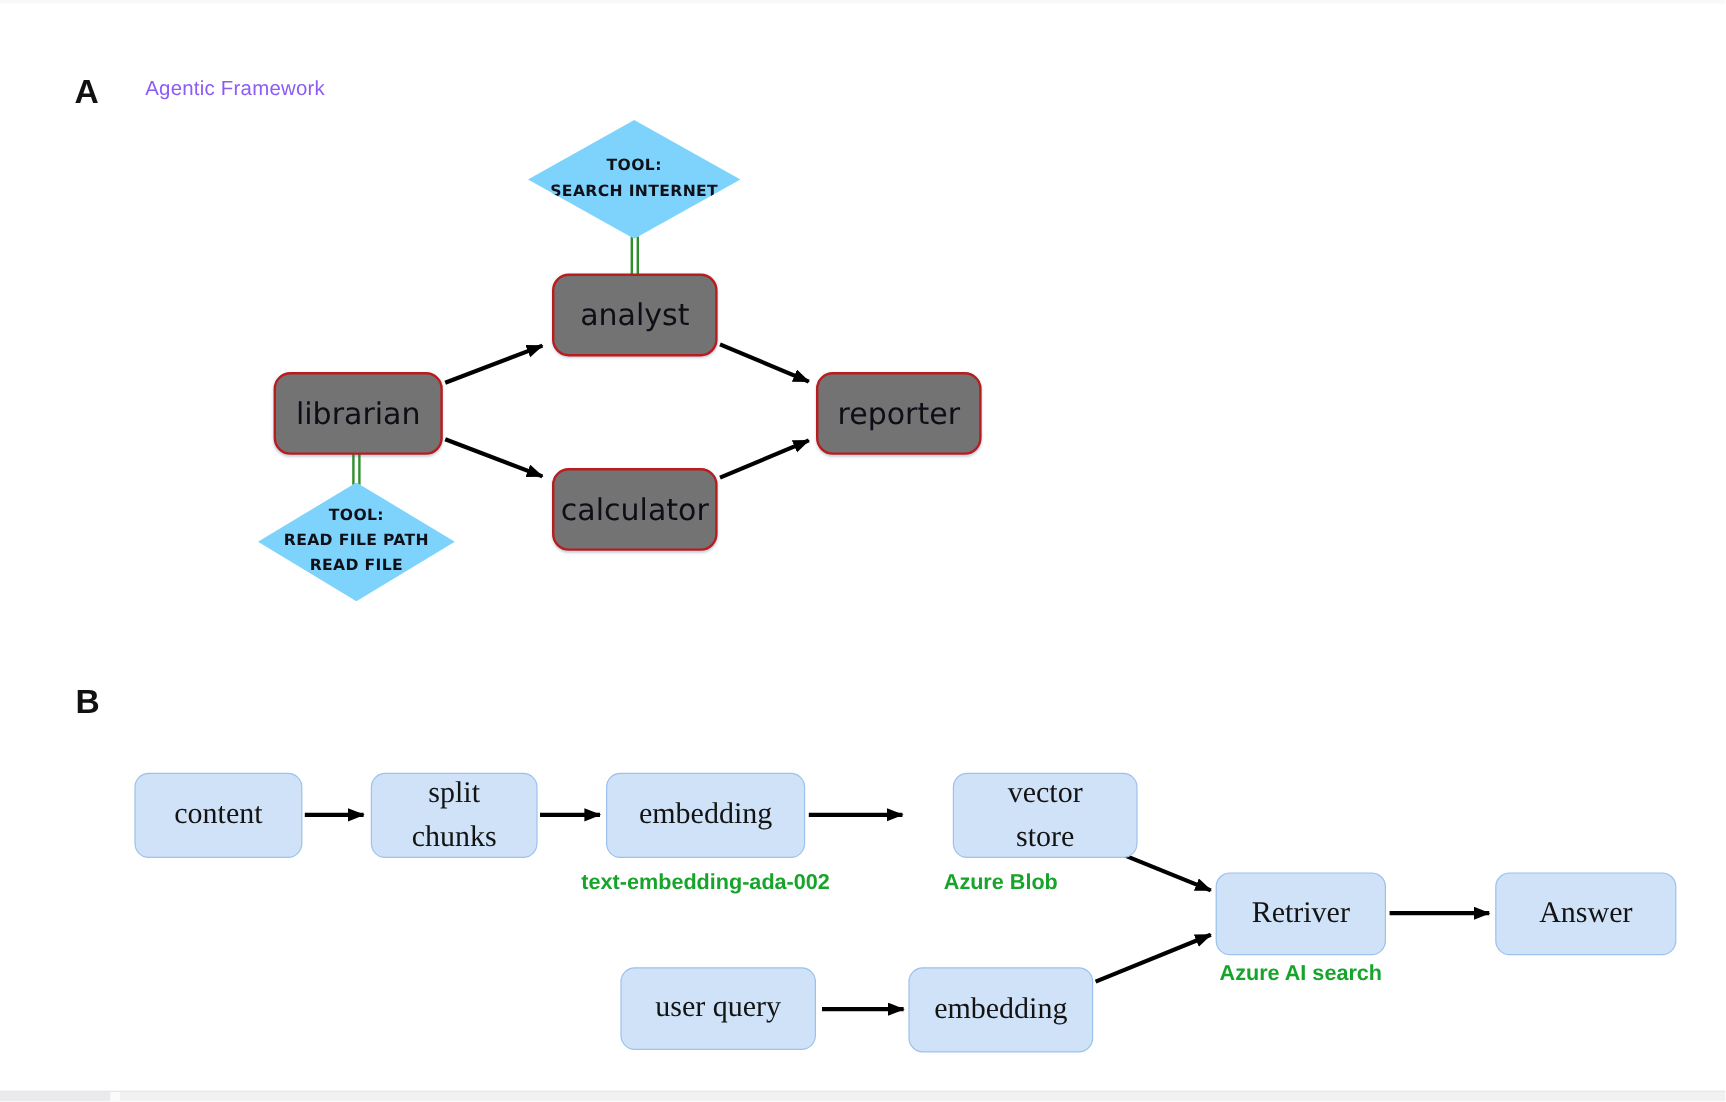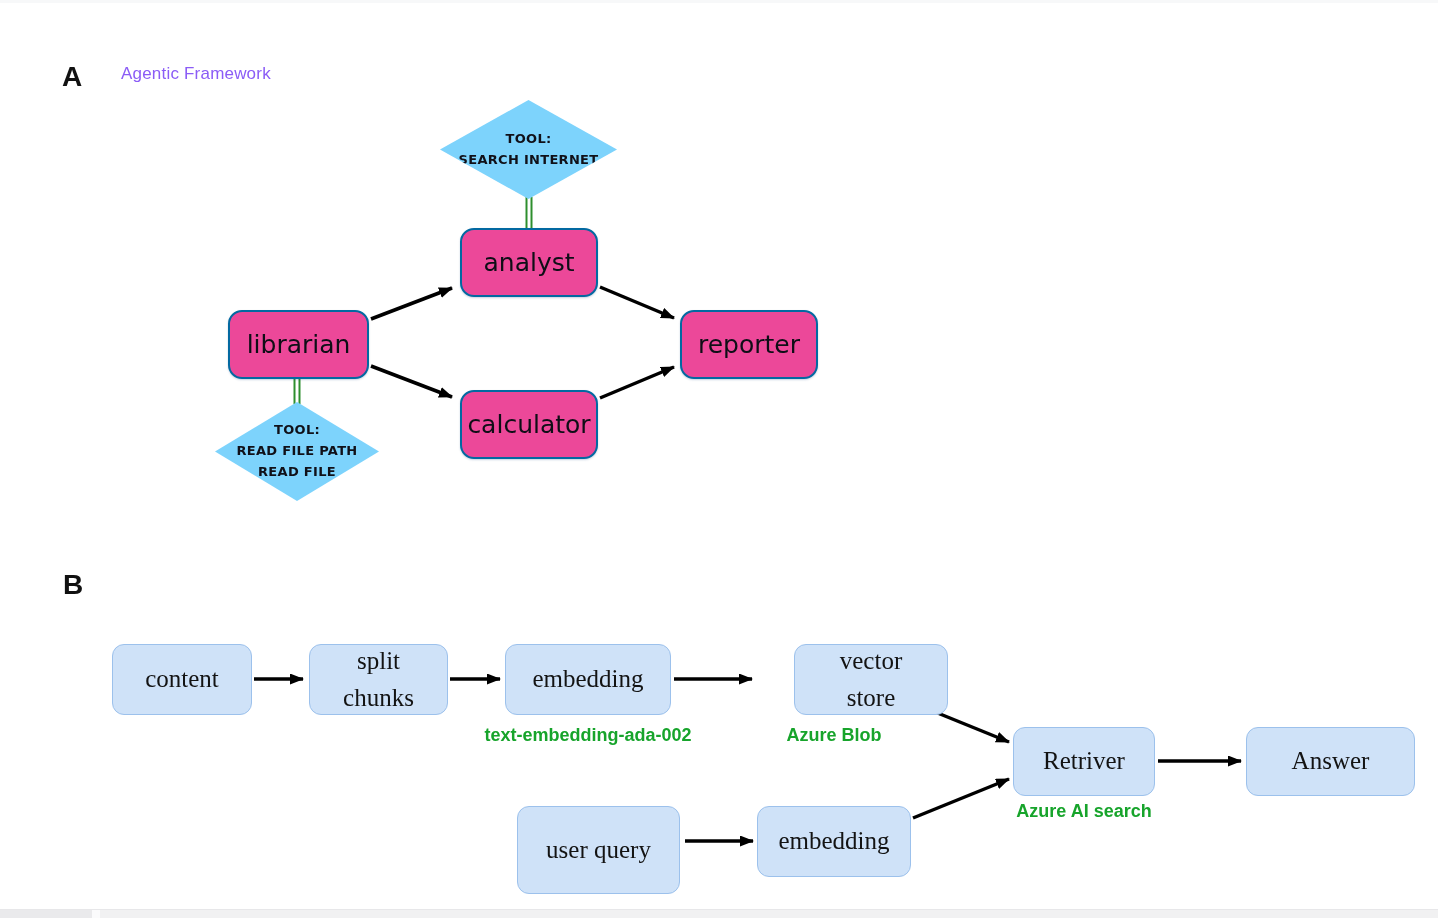--- a/index.html
+++ b/index.html
@@ -9,21 +9,21 @@
   .bottom-bar{position:absolute;left:0;top:909px;width:1438px;height:9px;background:#f1f1f2;border-top:1px solid #e7e7e9;}
   .bottom-bar-seg{position:absolute;left:0;top:0;width:92px;height:9px;background:#eaeaec;border-right:8px solid #fbfbfc;}
 
   .panel-letter{position:absolute;font-weight:bold;font-size:28px;color:#111;}
   .panel-title{position:absolute;font-weight:normal;font-size:17px;color:#8b5cf6;letter-spacing:0.2px;}
 
   svg.wires{position:absolute;left:0;top:0;width:1438px;height:918px;}
 
   .node{position:absolute;display:flex;align-items:center;justify-content:center;
         text-align:center;box-sizing:border-box;white-space:pre-line;}
-  .agent{background:#ec4899;border:2px solid #0369a1;border-radius:14px;
+  .agent{background:#737373;border:2px solid #b91c1c;border-radius:14px;
          font-family:"DejaVu Sans",sans-serif;font-size:25px;color:#0e0e16;
          box-shadow:0 1px 2px rgba(40,80,140,.25);}
   .diamond{background:#7dd3fc;clip-path:polygon(50% 0,100% 50%,50% 100%,0 50%);
          font-family:"DejaVu Sans",sans-serif;font-weight:bold;font-size:13px;
          color:#101018;line-height:1.6;letter-spacing:0.3px;}
   .ragbox{background:#cfe2f8;border:1.5px solid #9cc1ec;border-radius:12px;
          font-family:"Liberation Serif","DejaVu Serif",serif;font-size:25px;color:#131313;
          line-height:1.45;}
   .green-label{position:absolute;font-weight:bold;font-size:18px;color:#17a42b;
          text-align:center;width:240px;}
@@ -89,24 +89,24 @@
 
   <div class="node ragbox" style="left:757px;top:644px;width:154px;height:71px;margin-left:37px;">vector
 store</div>
 
   <div class="green-label" style="left:468px;top:725px;">text-embedding-ada-002</div>
 
   <div class="green-label" style="left:714px;top:725px;">Azure Blob</div>
 
   <div class="node ragbox" style="left:1013px;top:727px;width:142px;height:69px;">Retriver</div>
 
-  <div class="node ragbox" style="left:1246px;top:727px;width:169px;height:69px;">Answer</div>
+  <div class="node ragbox" style="left:1246px;top:727px;width:151px;height:69px;">Answer</div>
 
   <div class="green-label" style="left:964px;top:801px;">Azure AI search</div>
 
-  <div class="node ragbox" style="left:517px;top:806px;width:163px;height:88px;font-family:Liberation Serif, serif;">user query</div>
+  <div class="node ragbox" style="left:517px;top:806px;width:163px;height:69px;font-family:Liberation Serif, serif;">user query</div>
 
   <div class="node ragbox" style="left:757px;top:806px;width:154px;height:71px;">embedding</div>
 
   <div class="bottom-bar">
     <div class="bottom-bar-seg"></div>
   </div>
 </div>
 
 </body></html>

